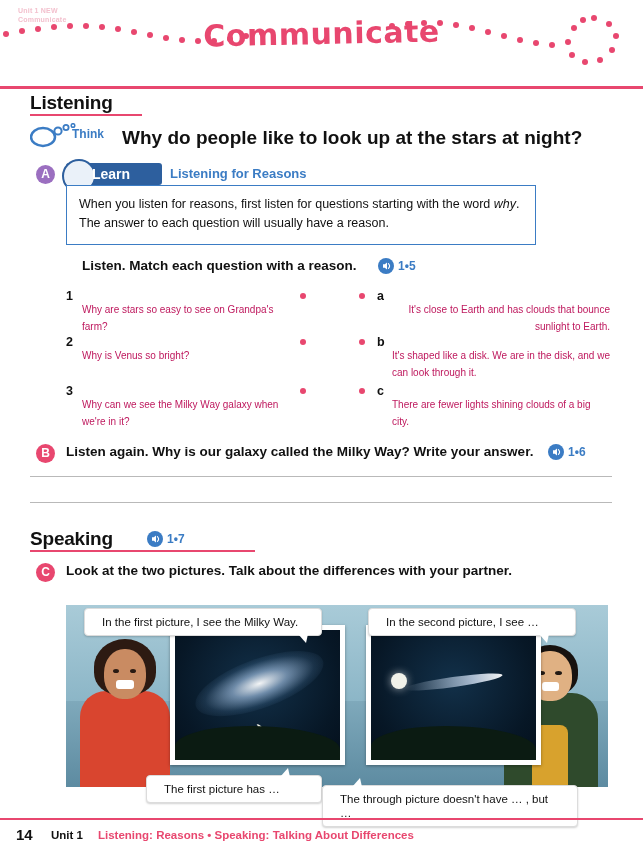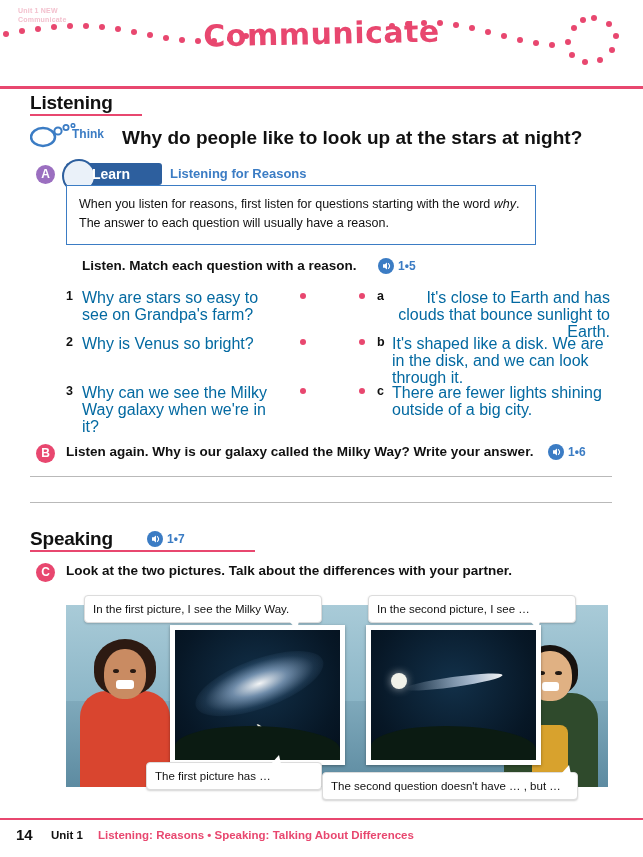--- a/index.html
+++ b/index.html
@@ -209,23 +209,24 @@
     left: 20px; top: 1px;
     font-size: 12px;
     font-weight: bold;
     color: #3b7cc4;
     white-space: nowrap;
   }
 
   
   .match-item {
     position: absolute;
-    font-size: 16px;
+    font-size: 10px;
     line-height: 17px;
-    color: #0369a1;
+    color: #be185d;
+    margin-top: 12px;
   }
   .match-num {
     position: absolute;
     font-size: 12.5px;
     font-weight: bold;
     color: #111;
   }
   .match-dot {
     position: absolute;
     width: 6px;
@@ -335,24 +336,25 @@
   }
 
   
   .bubble {
     position: absolute;
     background: #ffffff;
     border: 1px solid #dcdcdc;
     border-radius: 4px;
     font-size: 11.5px;
     color: #111;
-    padding: 6px 8px;
+    padding: 6px 17px;
     box-sizing: border-box;
     box-shadow: 0 1px 2px rgba(0,0,0,0.18);
     line-height: 14px;
+    margin-top: 13px;
   }
   .bubble:after {
     content: "";
     position: absolute;
     width: 0; height: 0;
   }
   .bubble.down:after {
     bottom: -8px;
     border-left: 8px solid transparent;
     border-right: 2px solid transparent;
@@ -509,21 +511,21 @@
 <div class="match-dot" style="left:359px; top:293px;"></div>
 <div class="match-num" style="left:377px; top:289px;">a</div>
 <div class="match-item" style="left:392px; top:289px; width:218px;text-align:right;">It's close to Earth and has clouds that bounce sunlight to Earth.</div>
 
 <div class="match-dot" style="left:359px; top:339px;"></div>
 <div class="match-num" style="left:377px; top:335px;">b</div>
 <div class="match-item" style="left:392px; top:335px; width:218px;">It's shaped like a disk. We are in the disk, and we can look through it.</div>
 
 <div class="match-dot" style="left:359px; top:388px;"></div>
 <div class="match-num" style="left:377px; top:384px;">c</div>
-<div class="match-item" style="left:392px; top:384px; width:218px;">There are fewer lights shining outside of a big city.</div>
+<div class="match-item" style="left:392px; top:384px; width:218px;">There are fewer lights shining clouds of a big city.</div>
 
 <div class="letter-circle letter-b" style="left:36px; top:444px;">B</div>
 <div style="position:absolute; left:66px; top:444px; font-size:13.5px; font-weight:bold; color:#111;">Listen again. Why is our galaxy called the Milky Way? Write your answer.</div>
 
 <div class="audio-chip" style="left:548px; top:444px; width:60px;">
   <svg class="speaker" viewBox="0 0 16 16" xmlns="http://www.w3.org/2000/svg">
     <circle cx="8" cy="8" r="8" fill="#3b7cc4"></circle>
     <path d="M5 6.3h1.8L9 4.4v7.2L6.8 9.7H5z" fill="#ffffff"></path>
     <path d="M10.4 5.6a3.4 3.4 0 0 1 0 4.8" fill="none" stroke="#ffffff" stroke-width="1.1" stroke-linecap="round"></path>
   </svg>
@@ -584,18 +586,18 @@
       <div class="comet"></div>
       <div class="moon" style="left:12%; top:33%;"></div>
       <div class="hills"></div>
     </div>
   </div>
 </div>
 
 <div class="bubble down" style="left:84px; top:595px; width:238px;">In the first picture, I see the Milky Way.</div>
 <div class="bubble down" style="left:368px; top:595px; width:208px;">In the second picture, I see …</div>
 <div class="bubble up" style="left:146px; top:762px; width:176px;">The first picture has …</div>
-<div class="bubble up" style="left:322px; top:772px; width:256px;">The second question doesn't have … , but …</div>
+<div class="bubble up" style="left:322px; top:772px; width:256px;">The through picture doesn't have … , but …</div>
 
 <div class="footer-rule"></div>
 <div class="page-number">14</div>
 <div class="footer-unit">Unit 1</div>
 <div class="footer-text">Listening: Reasons • Speaking: Talking About Differences</div>
 
 </body></html>

